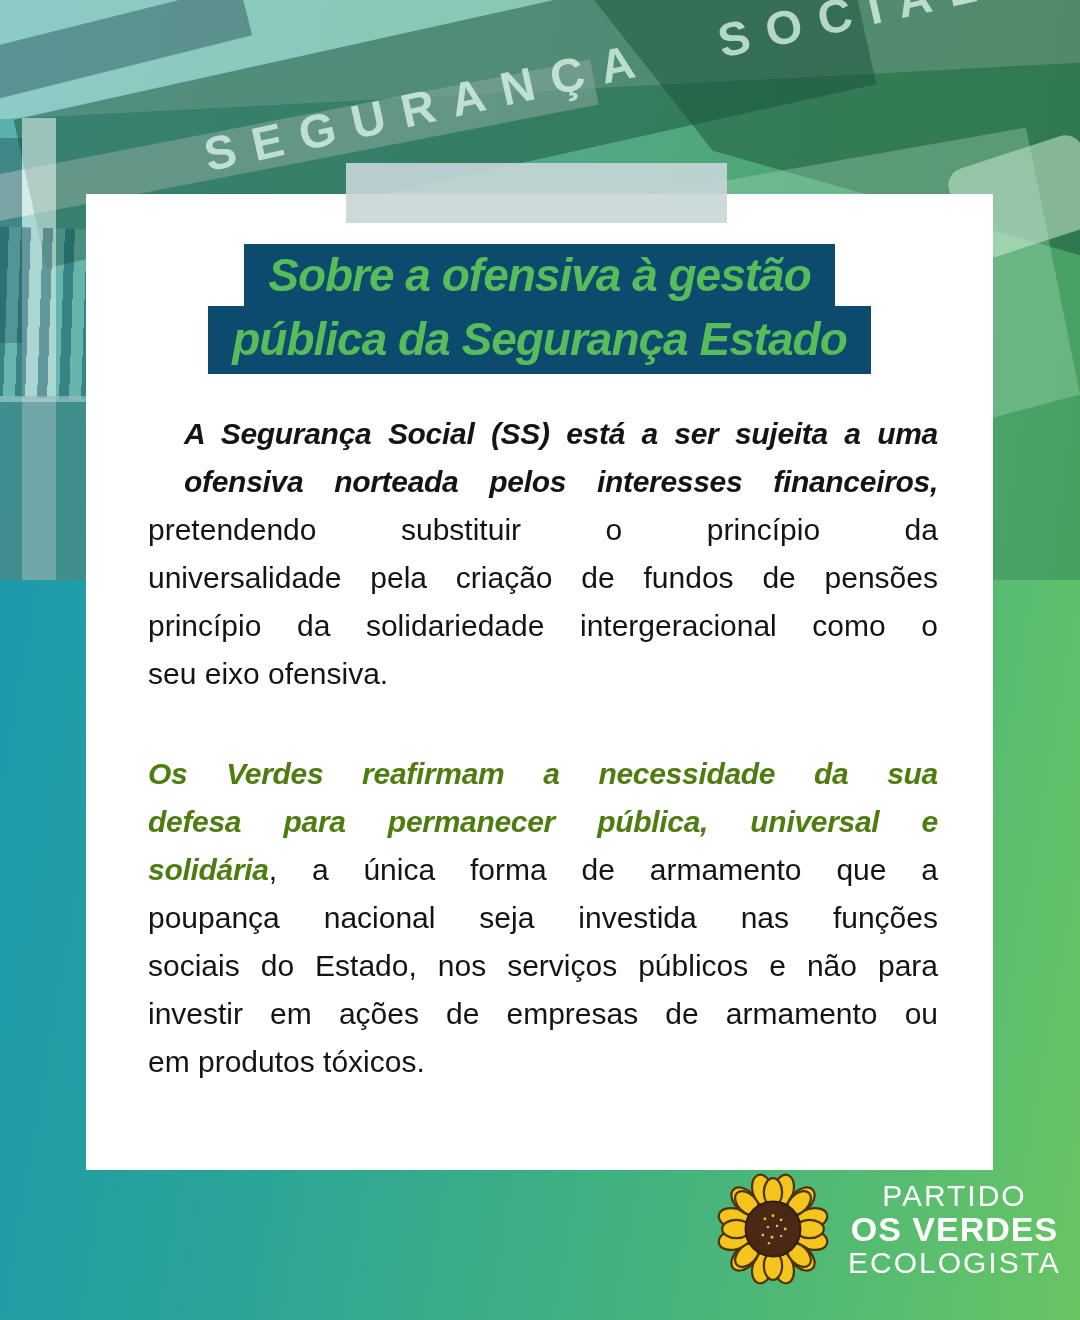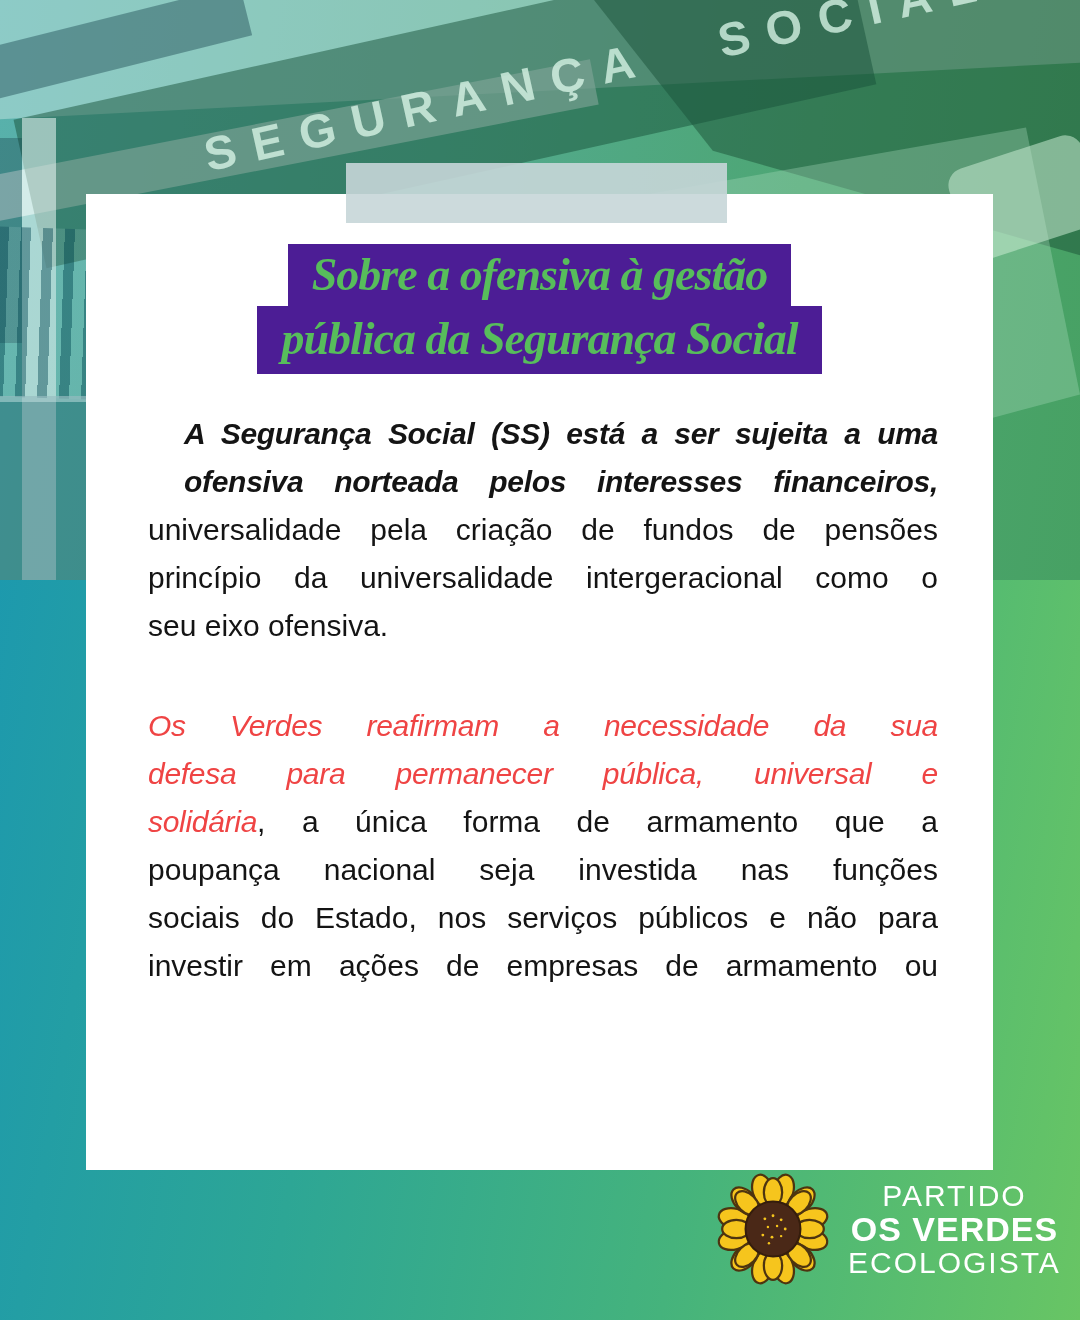--- a/index.html
+++ b/index.html
@@ -39,31 +39,31 @@
   .rail-l{position:absolute;left:0;top:396px;width:90px;height:184px;
           background:rgba(28,92,104,0.40);
           border-top:6px solid rgba(210,235,235,0.45);}
 
   
   .card{position:absolute;left:86px;top:194px;width:907px;height:976px;background:#ffffff;}
   .gray-rect{position:absolute;left:346px;top:163px;width:381px;height:60px;
              background:rgba(199,214,216,0.90);}
 
   .title-wrap{margin-top:50px;text-align:center;line-height:0;}
-  .title-line{display:inline-block;background:#4c1d95;color:#57bd5b;
+  .title-line{display:inline-block;background:#0c4a6e;color:#57bd5b;
               font-weight:bold;font-style:italic;letter-spacing:-1px;
-              font-size:46px;line-height:62px;padding:0 24px;font-family:Liberation Serif, serif;}
+              font-size:46px;line-height:62px;padding:0 24px;}
   .title-line.l2{margin-top:0;line-height:66px;padding-bottom:2px;}
 
   .body-text{margin:36px 55px 0 62px;}
   .jline{font-size:30px;line-height:48px;color:#141414;
          text-align:justify;text-align-last:justify;}
   .jline.lastline{text-align-last:left;}
   .em{font-weight:bold;font-style:italic;letter-spacing:-0.3px;margin-left:36px;}
-  .greenseg{color:#ef4444;font-weight:normal;font-style:italic;letter-spacing:-0.3px;}
+  .greenseg{color:#4d7c0f;font-weight:bold;font-style:italic;letter-spacing:-0.3px;}
   .p2{margin-top:52px;}
 
   
   .logo{position:absolute;left:712px;top:1168px;display:flex;align-items:center;text-align:center;}
   .sunflower{width:122px;height:122px;}
   .logo-text{margin-left:14px;color:#ffffff;}
   .logo-line{font-size:30px;line-height:31px;letter-spacing:2px;font-weight:400;}
   .logo-line.bold{font-size:34px;line-height:36px;font-weight:bold;letter-spacing:1px;}
 </style>
 </head>
@@ -83,40 +83,42 @@
     <div class="column-l"></div>
     <div class="window-l"></div>
     <div class="slats-l"></div>
     <div class="rail-l"></div>
   </div>
 
   <div class="card">
 
     <div class="title-wrap">
       <span class="title-line">Sobre a ofensiva à gestão</span><br>
-      <span class="title-line l2">pública da Segurança Social</span>
+      <span class="title-line l2">pública da Segurança Estado</span>
     </div>
 
     <div class="body-text">
 
       <div>
         <div class="jline"><span class="em">A Segurança Social (SS) está a ser sujeita a uma</span></div>
         <div class="jline"><span class="em">ofensiva norteada pelos interesses financeiros,</span></div>
+        <div class="jline">pretendendo substituir o princípio da</div>
         <div class="jline">universalidade pela criação de fundos de pensões</div>
-        <div class="jline">princípio da universalidade intergeracional como o</div>
+        <div class="jline">princípio da solidariedade intergeracional como o</div>
         <div class="jline lastline">seu eixo ofensiva.</div>
       </div>
 
       <div class="p2">
         <div class="jline"><span class="greenseg">Os Verdes reafirmam a necessidade da sua</span></div>
         <div class="jline"><span class="greenseg">defesa para permanecer pública, universal e</span></div>
         <div class="jline"><span class="greenseg">solidária</span><span>, a única forma de armamento que a</span></div>
         <div class="jline">poupança nacional seja investida nas funções</div>
         <div class="jline">sociais do Estado, nos serviços públicos e não para</div>
         <div class="jline">investir em ações de empresas de armamento ou</div>
+        <div class="jline lastline">em produtos tóxicos.</div>
       </div>
 
     </div>
   </div>
 
   <div class="gray-rect"></div>
 
   <div class="logo">
     <svg class="sunflower" viewBox="0 0 120 120">
       <g stroke="#4d3410" stroke-width="2.2" fill="#f6c51d">

